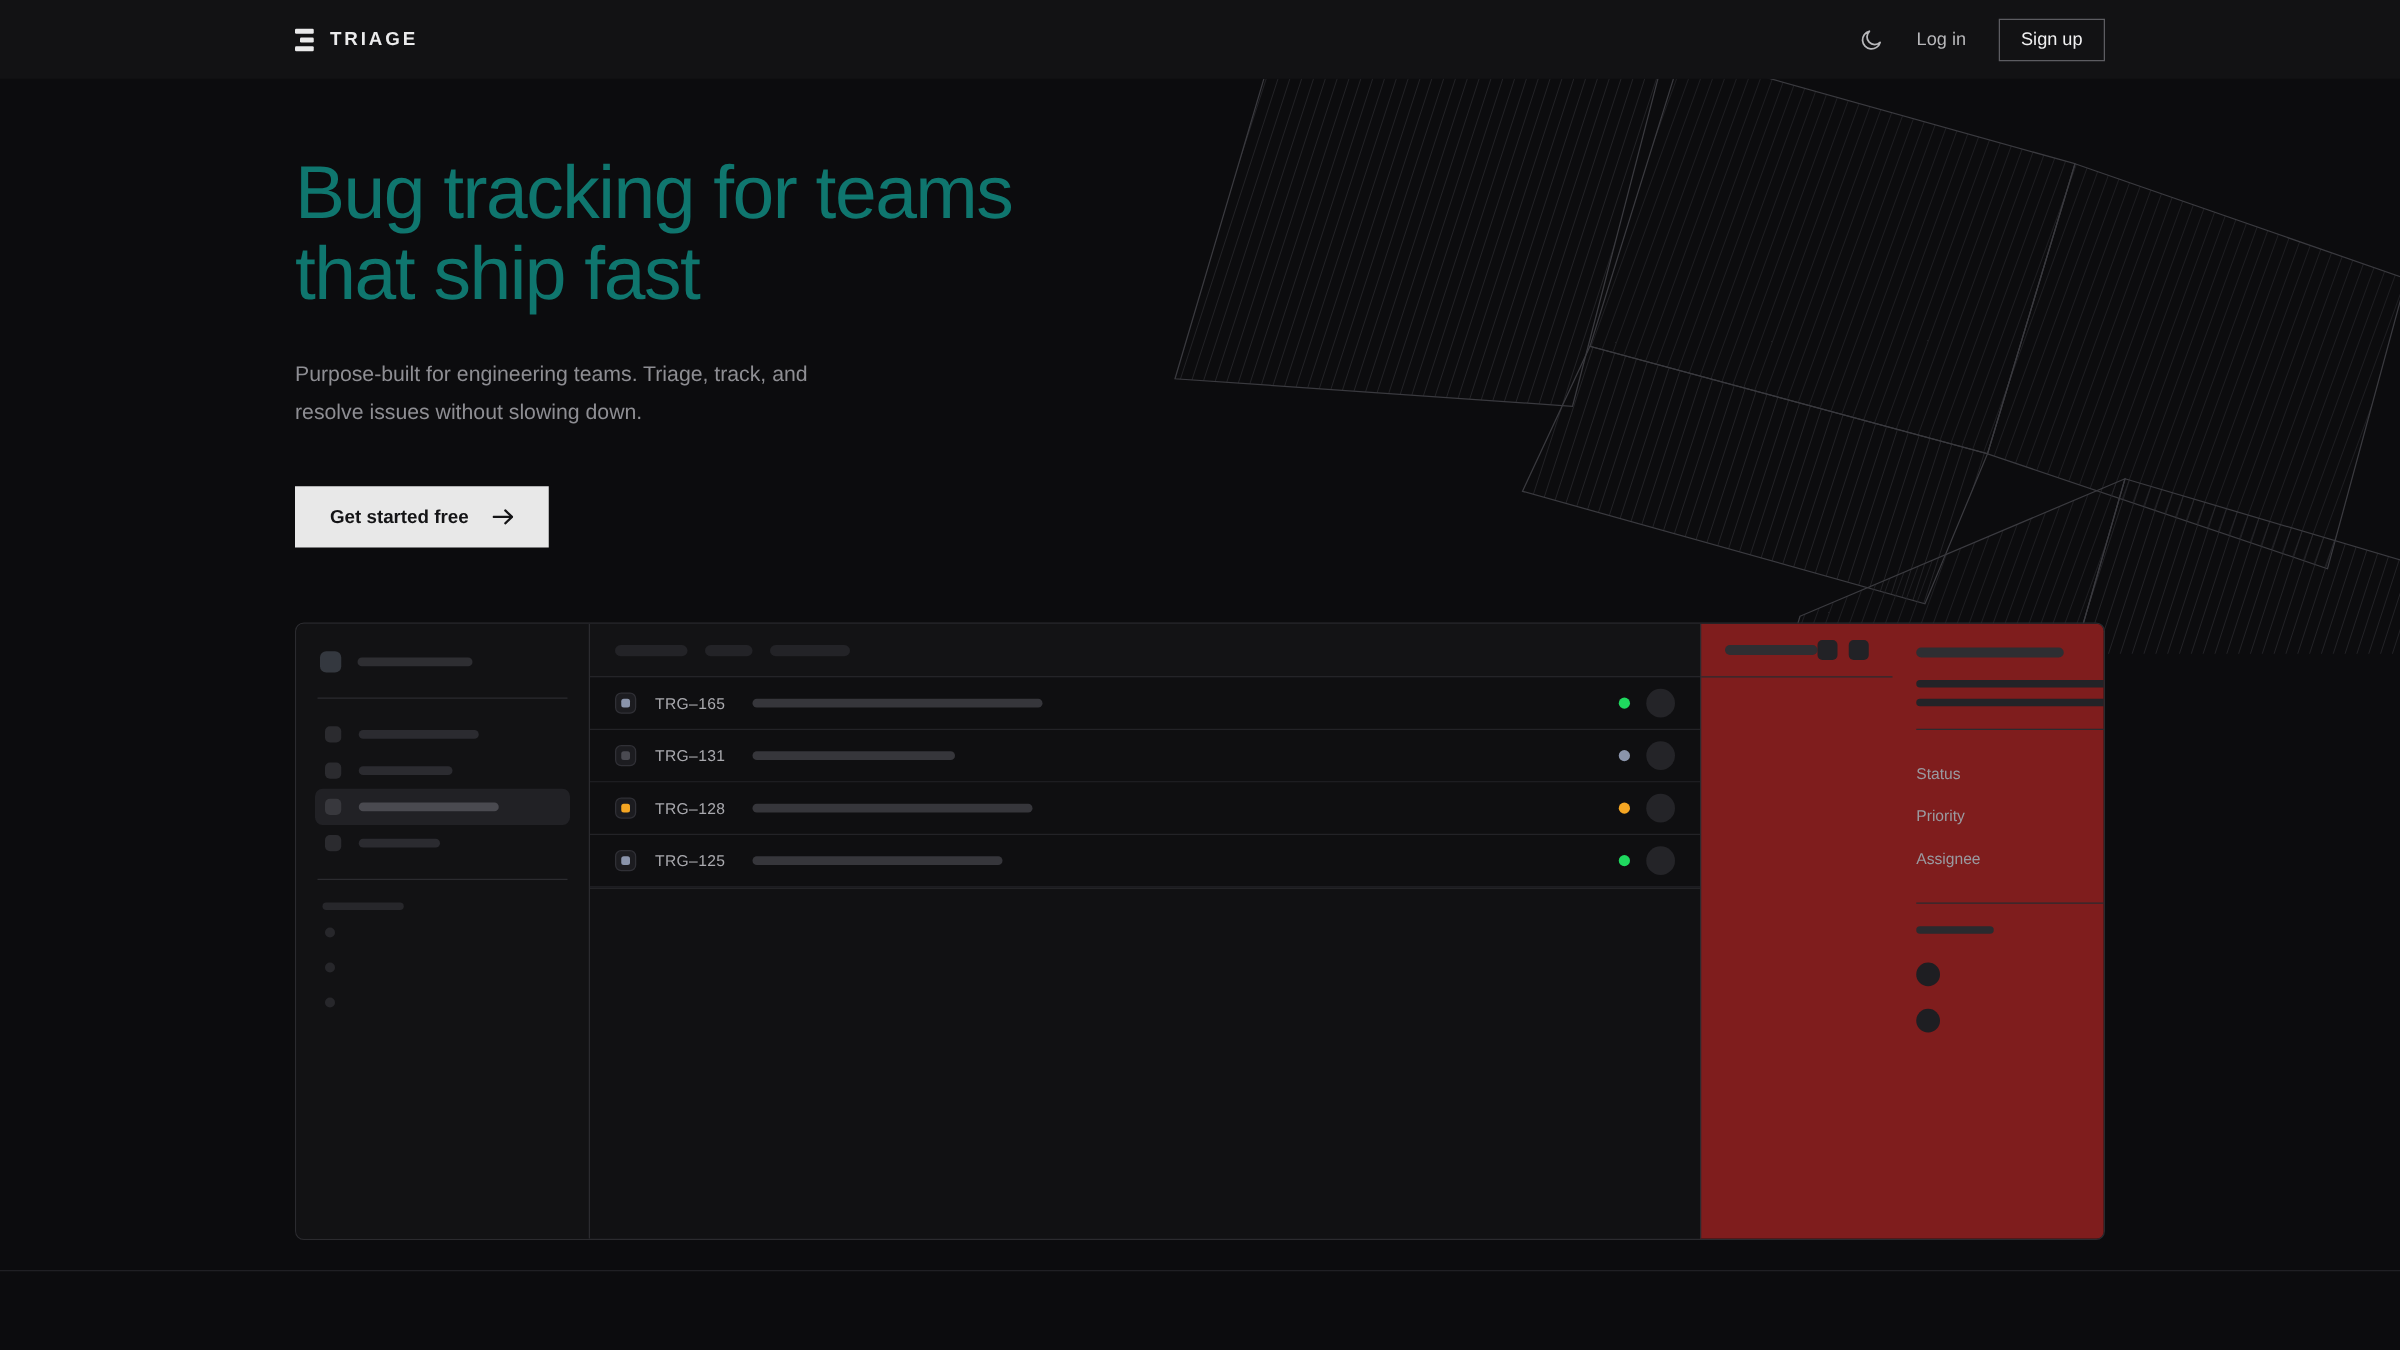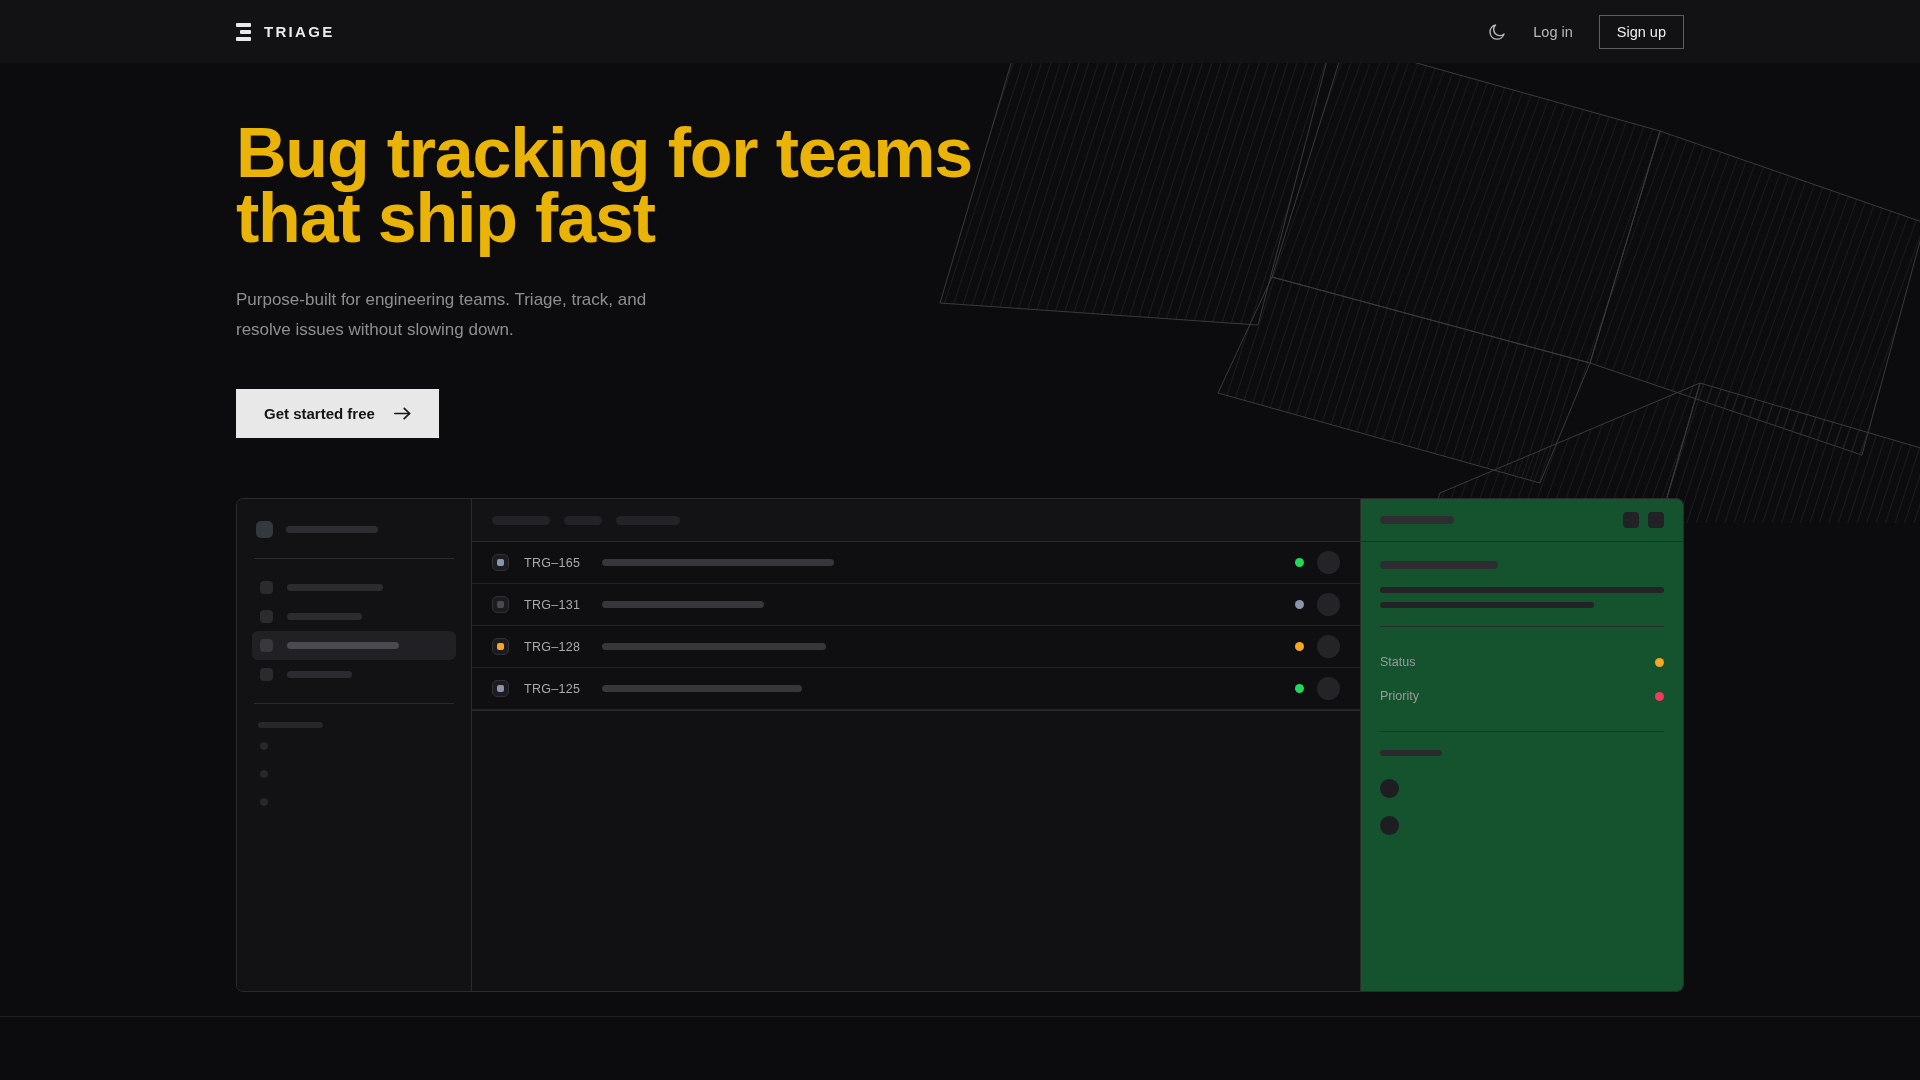--- a/index.html
+++ b/index.html
@@ -72,24 +72,24 @@
     pointer-events: none;
   }
 
   
   .hero {
     position: relative;
     z-index: 20;
     padding: 58px 236px 0 236px;
   }
   .hero h1 {
-    color: #eab308;
-    font-size: 70px;
+    color: #0f766e;
+    font-size: 60px;
     line-height: 65px;
-    font-weight: bold;
+    font-weight: normal;
     letter-spacing: -1.2px;
     white-space: pre-line;
   }
   .hero p.sub {
     margin-top: 34px;
     color: #8e8e93;
     font-size: 17px;
     line-height: 30px;
     white-space: pre-line;
   }
@@ -200,22 +200,22 @@
   }
   .row .stat { width: 9px; height: 9px; border-radius: 50%; display: block; }
   .row .av { width: 23px; height: 23px; border-radius: 50%; background: #242428; display: block; }
   .row.selected .av { background: #2f2f34; }
 
   
   .mock-detail {
     width: 323px;
     flex: 0 0 323px;
     border-left: 1px solid #2b2b2f;
-    display: flex; flex-direction: column;
-    background: #14532d;
+    display: flex; flex-direction: row;
+    background: #7f1d1d;
   }
   .det-head {
     height: 43px;
     border-bottom: 1px solid #2b2b2f;
     display: flex; align-items: center;
     padding: 0 19px;
   }
   .det-head .sqbtn { width: 16px; height: 16px; border-radius: 4px; background: #222226; }
   .det-body { padding: 19px 19px 0 19px; }
   .det-rule { height: 1px; background: #2b2b2f; margin: 18px 0; }
@@ -413,20 +413,24 @@
         <div class="det-rule"></div>
         <div id="det-fields">
             <div class="det-field">
               <span class="lbl">Status</span>
               <span class="val" style="background:#f5a623;"></span>
             </div>
             <div class="det-field">
               <span class="lbl">Priority</span>
               <span class="val" style="background:#ef3b5e;"></span>
             </div>
+            <div class="det-field">
+              <span class="lbl">Assignee</span>
+              <span class="val" style="background:#8a94ab;"></span>
+            </div>
           </div>
         <div class="det-rule"></div>
         <span class="sk" id="det-comments-sk" style="height: 6px; background: rgb(42, 42, 46); width: 62px;"></span>
         <div id="det-avatars" style="margin-top:14px;">
             <div style="padding: 9px 0px;">
               <span class="det-av"></span>
             </div>
             <div style="padding: 9px 0px;">
               <span class="det-av"></span>
             </div>

